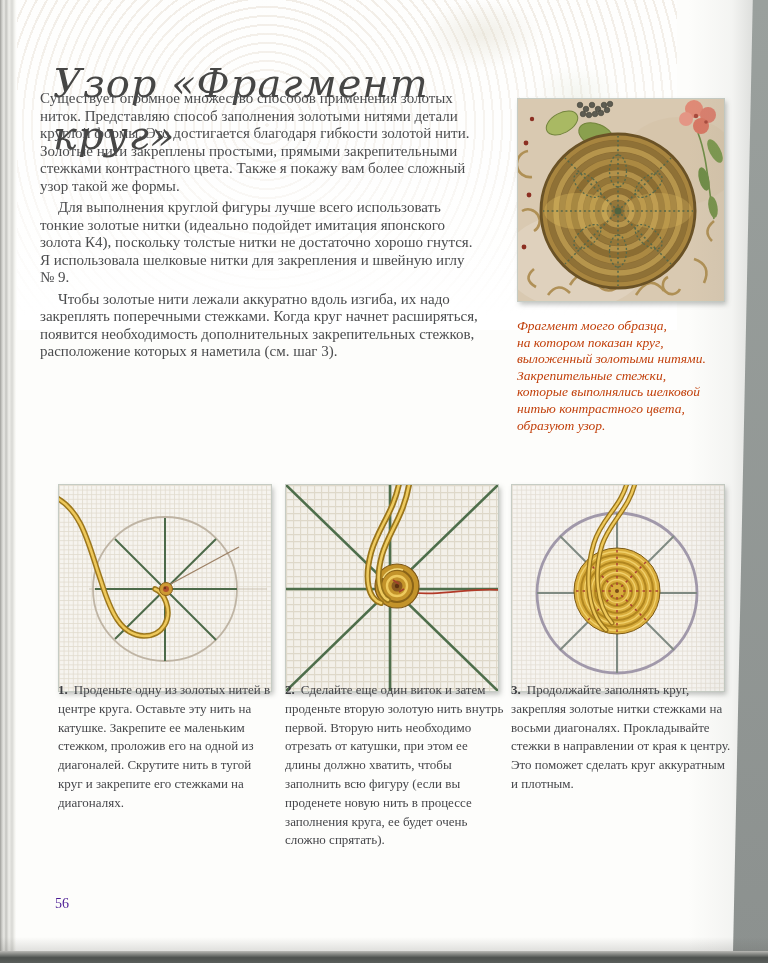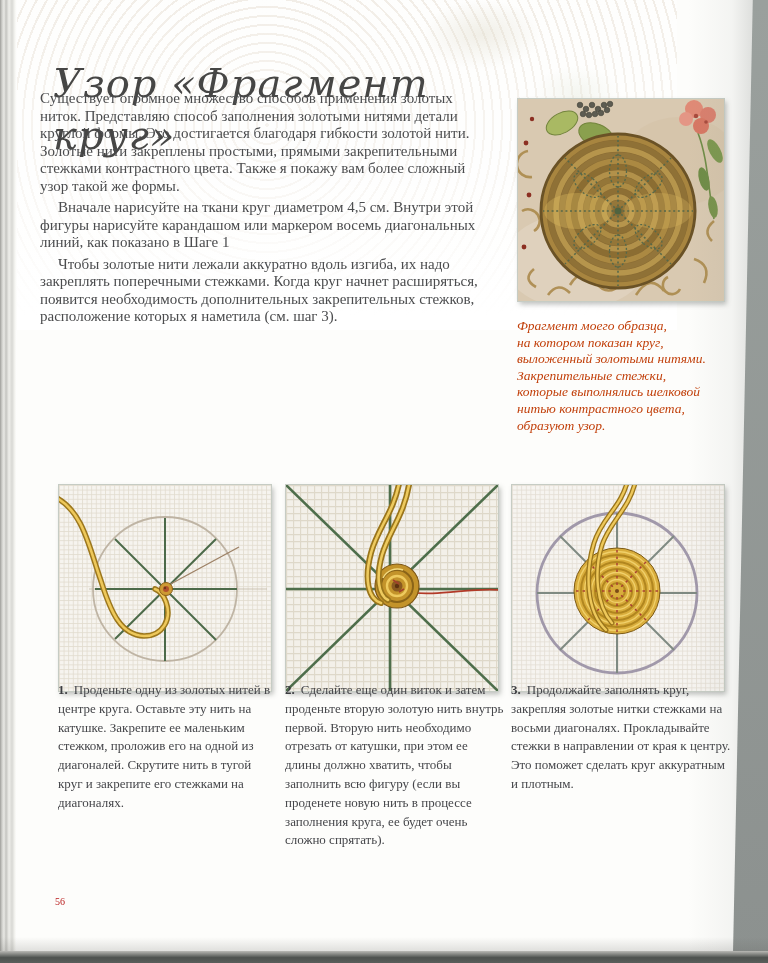--- a/index.html
+++ b/index.html
@@ -36,21 +36,21 @@
     font-family:"DejaVu Serif", serif;font-style:italic;font-weight:400;
     font-size:40px;line-height:52px;letter-spacing:1px;color:#464645;}
   .intro{position:absolute;left:40px;top:90px;width:442px;
     font-size:15px;line-height:17.5px;color:#4b4c4e;}
   .intro p{margin:0 0 4px 0;text-indent:18px;}
   .intro p.first{text-indent:0;}
   .caption{position:absolute;left:517px;top:318px;width:232px;
     font-style:italic;font-size:13.5px;line-height:16.6px;color:#c2410c;white-space:pre-line;}
   .stepcap{position:absolute;top:668px;width:220px;font-size:13px;line-height:18.8px;color:#45464a;}
   .stepcap b{font-weight:bold;margin-right:6px;color:#3c3d41;}
-  .pagenum{position:absolute;left:55px;top:896px;font-size:10px;color:#b91c1c;}
+  .pagenum{position:absolute;left:55px;top:896px;font-size:14px;color:#4c1d95;}
 
   
   .photo{position:absolute;background:#fff;border:1px solid #c6ccc4;
     box-shadow:1.5px 2.5px 5px rgba(95,100,95,.4);}
   .photo svg{display:block;width:100%;height:100%;}
   .ph-sample{left:517px;top:98px;width:206px;height:202px;}
   .ph-1{left:58px;top:484px;width:212px;height:206px;}
   .ph-2{left:285px;top:484px;width:212px;height:206px;}
   .ph-3{left:511px;top:484px;width:212px;height:206px;}
   .cap-1{left:58px;}
@@ -64,21 +64,21 @@
 
   <div class="watermark">
     <div class="rings"></div>
     <div class="veil"></div>
   </div>
 
   <h1 class="title">Узор «Фрагмент круг»</h1>
 
   <div class="intro">
     <p class="first">Существует огромное множество способов применения золотых ниток. Представляю способ заполнения золотыми нитями детали круглой формы. Это достигается благодаря гибкости золотой нити. Золотые нити закреплены простыми, прямыми закрепительными стежками контрастного цвета. Также я покажу вам более сложный узор такой же формы.</p>
-    <p>Вначале нарисуйте на ткани круг диаметром 4,5 см. Внутри этой фигуры нарисуйте карандашом или маркером восемь диагональных линий, как показано в Шаге 1</p>
+    <p>Для выполнения круглой фигуры лучше всего использовать тонкие золотые нитки (идеально подойдет имитация японского золота К4), поскольку толстые нитки не достаточно хорошо гнутся. Я использовала шелковые нитки для закрепления и швейную иглу № 9.</p>
     <p>Чтобы золотые нити лежали аккуратно вдоль изгиба, их надо закреплять поперечными стежками. Когда круг начнет расширяться, появится необходимость дополнительных закрепительных стежков, расположение которых я наметила (см. шаг 3).</p>
   </div>
 
   <div class="photo ph-sample">
     <svg viewBox="0 0 206 202">
       <rect width="206" height="202" fill="#d9c9b1"></rect>
       <ellipse cx="58" cy="162" rx="72" ry="48" fill="rgba(255,255,255,.16)"></ellipse>
       <ellipse cx="162" cy="62" rx="58" ry="44" fill="rgba(208,188,158,.28)"></ellipse>
 
       <g stroke="#ab8a4c" stroke-width="2.6" fill="none" opacity=".9">

